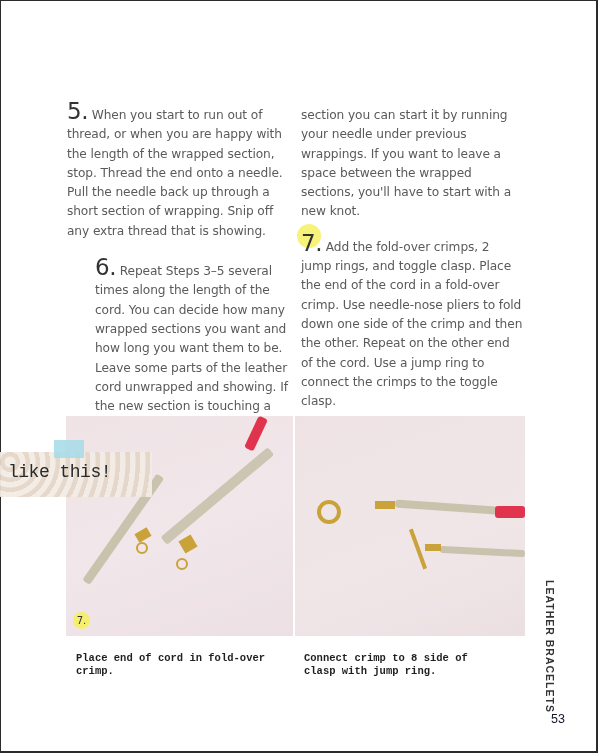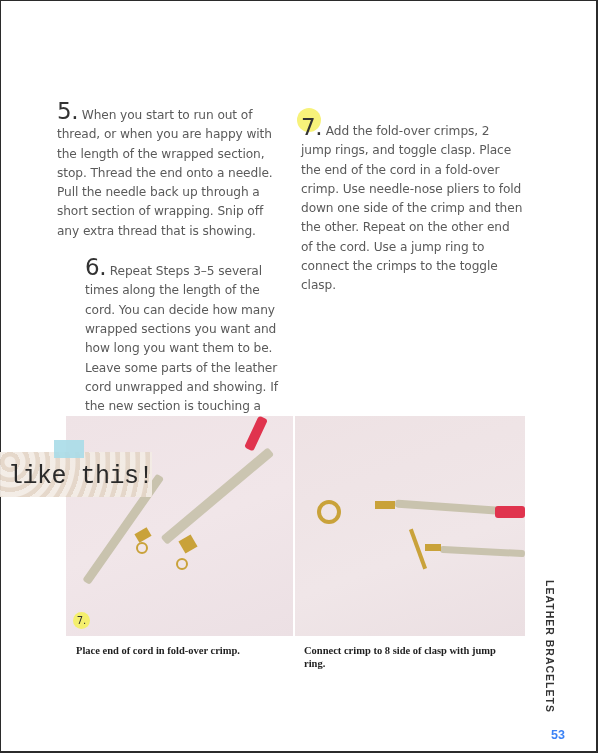--- a/index.html
+++ b/index.html
@@ -41,59 +41,60 @@
     position: absolute; left: 0; top: 452px; width: 152px; height: 45px;
     background: repeating-radial-gradient(circle at 10px 10px, #f3ece5 0 5px, #e4d6c8 6px 10px);
     opacity: 0.95;
   }
   .tape-blue {
     position: absolute; left: 54px; top: 440px; width: 30px; height: 18px;
     background: #a8dbe8; opacity: 0.9;
   }
   .tape-text {
     position: absolute; left: 8px; top: 462px;
-    font-family: "Liberation Mono", monospace; font-size: 25px; color: #2a2a2a;
+    font-family: "Liberation Mono", monospace; font-size: 18px; color: #2a2a2a;
     letter-spacing: -0.5px;
   }
   .caption {
-    position: absolute; font-family: Liberation Serif, serif; font-weight: bold;
-    font-size: 10.5px; line-height: 13px; color: #1f1f1f;
+    position: absolute; font-family: Liberation Mono, monospace; font-weight: bold;
+    font-size: 10.5px; line-height: 13px; color: #1f1f1f; margin-top: 8px;
   }
   .photo-step {
     position: absolute; left: 73px; top: 612px; width: 17px; height: 17px;
     border-radius: 50%; background: #f4ef6e; font-size: 10px; color: #333;
     text-align: center; line-height: 17px;
   }
   .running-head {
     position: absolute; left: 556px; top: 580px; width: 0; height: 0;
   }
   .running-head span {
     display: block; position: absolute; left: 0; top: 0;
     transform-origin: 0 0; transform: rotate(90deg);
     white-space: nowrap; font-family: "Liberation Sans", sans-serif; font-weight: bold;
     font-size: 10.5px; letter-spacing: 1px; color: #333;
   }
   .page-num {
-    position: absolute; left: 551px; top: 728px; font-family: "Liberation Sans", sans-serif;
-    font-weight: bold; font-size: 12.5px; color: #3b82f6;
+    position: absolute; left: 551px; top: 712px; font-family: "Liberation Sans", sans-serif;
+    font-weight: normal; font-size: 12.5px; color: #0f172a;
   }
   
   .cord { position: absolute; border-radius: 3px; }
 </style>
 </head>
 <body>
 
 <div class="frame"></div>
 
-<div class="col" style="left:57px; top:102px; width:222px;">
+<div class="col" style="left:67px; top:102px; width:222px;">
   <p><span class="stepnum">5.</span> <span>When you start to run out of thread, or when you are happy with the length of the wrapped section, stop. Thread the end onto a needle. Pull the needle back up through a short section of wrapping. Snip off any extra thread that is showing.</span></p>
   <p style="margin-top:17px;margin-left:28px;"><span class="stepnum">6.</span> <span>Repeat Steps 3–5 several times along the length of the cord. You can decide how many wrapped sections you want and how long you want them to be. Leave some parts of the leather cord unwrapped and showing. If the new section is touching a previously wrapped</span></p>
 </div>
 
 <div class="col" style="left:301px; top:106px; width:222px;">
+  <p>section you can start it by running your needle under previous wrappings. If you want to leave a space between the wrapped sections, you'll have to start with a new knot.</p>
   <p style="margin-top:12px;"><span class="stepnum"><span class="hl"></span><span>7.</span></span> <span>Add the fold-over crimps, 2 jump rings, and toggle clasp. Place the end of the cord in a fold-over crimp. Use needle-nose pliers to fold down one side of the crimp and then the other. Repeat on the other end of the cord. Use a jump ring to connect the crimps to the toggle clasp.</span></p>
 </div>
 
 <div class="photo photo1">
   <div class="cord" style="left:90px; top:60px; width:9px; height:130px; background:#c9c3ae; transform:rotate(35deg); transform-origin:top;"></div>
   <div class="cord" style="left:185px; top:0px; width:10px; height:35px; background:#e0344e; transform:rotate(25deg);"></div>
   <div class="cord" style="left:200px; top:35px; width:10px; height:140px; background:#cbc5b1; transform:rotate(50deg); transform-origin:top;"></div>
   <div style="position:absolute; left:70px; top:114px; width:14px; height:10px; background:#c9a23a; transform:rotate(-30deg);"></div>
   <div style="position:absolute; left:115px; top:121px; width:14px; height:14px; background:#c9a23a; transform:rotate(-30deg);"></div>
   <div style="position:absolute; left:70px; top:126px; width:8px; height:8px; border:2px solid #c9a23a; border-radius:50%;"></div>

